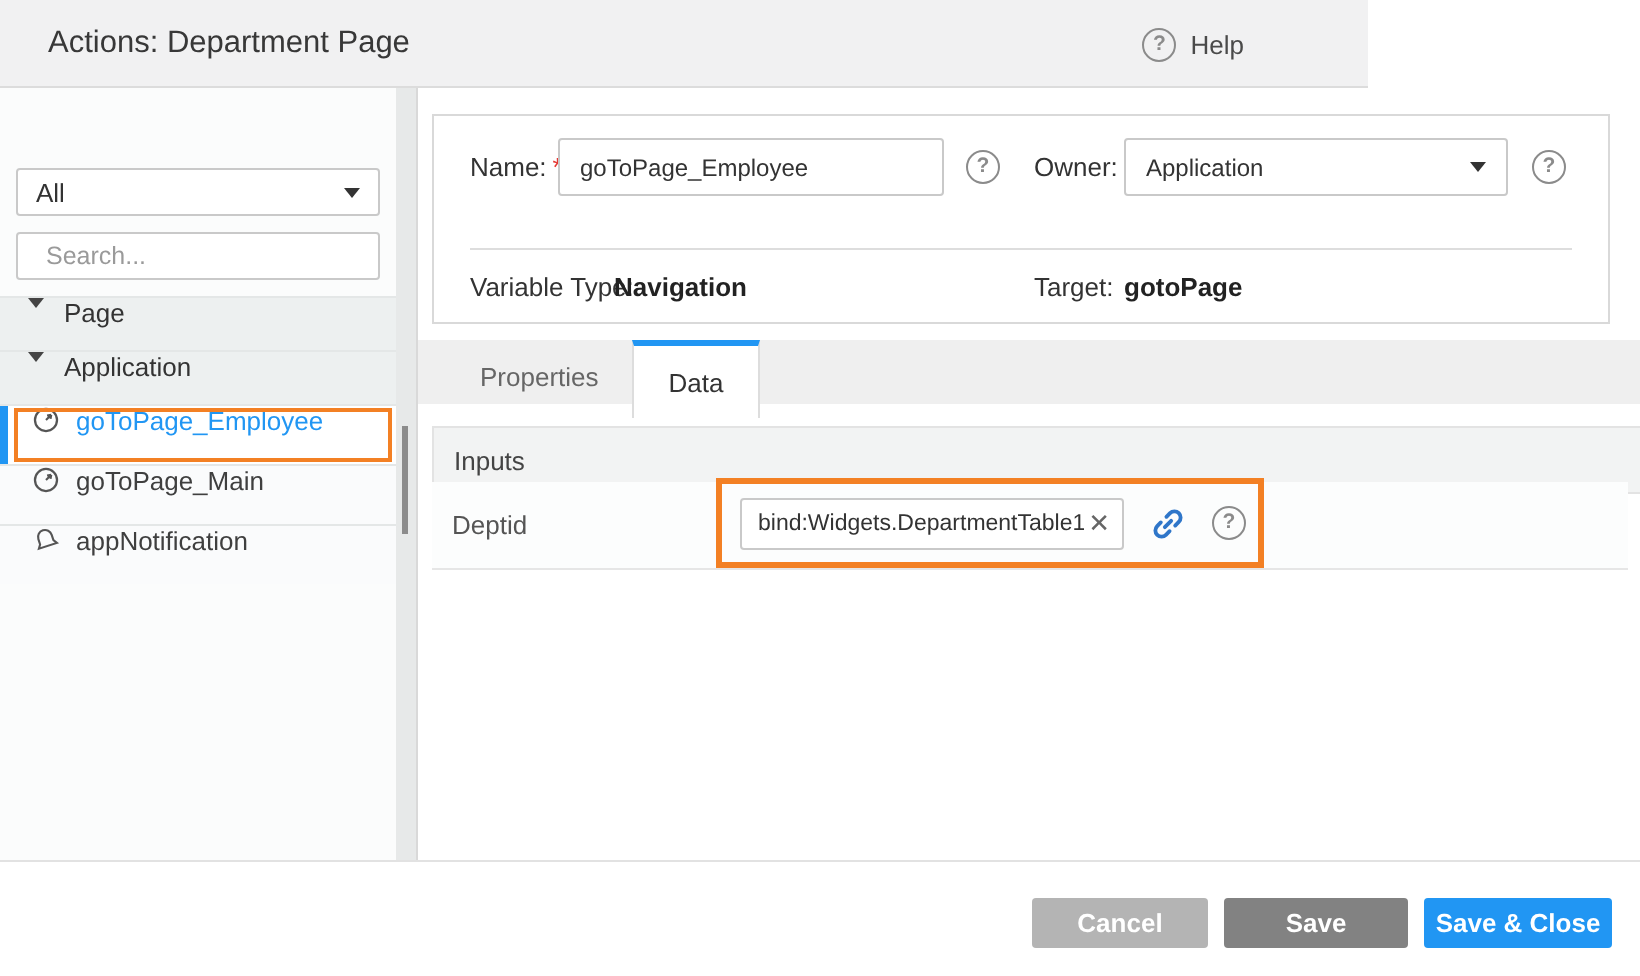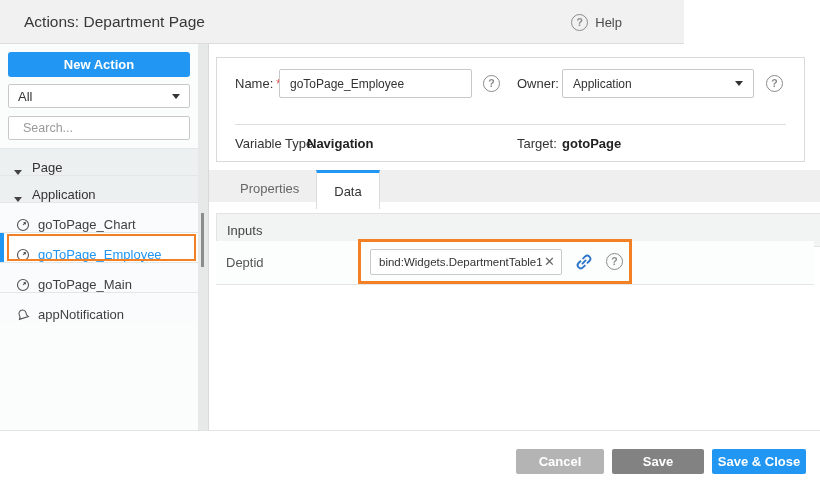--- a/index.html
+++ b/index.html
@@ -31,21 +31,21 @@
   .caret-dn { width:0; height:0; border-left:4px solid transparent; border-right:4px solid transparent;
               border-top:5px solid #333; margin-left:auto; }
   .search-box { position:absolute; left:8px; top:72px; width:182px; height:24px;
                 background:#fff; border:1px solid #c9c9c9; border-radius:2px;
                 display:flex; align-items:center; padding:0 8px; gap:6px; }
   .search-box input { border:none; outline:none; flex:1; font-size:12.5px; color:#333;
                       font-family:inherit; background:transparent; }
   .search-box input::placeholder { color:#9a9a9a; }
 
   .tree { position:absolute; left:0; top:104px; width:198px; bottom:0; }
-  .trow { position:relative; width:198px; display:flex; align-items:flex-end;
+  .trow { position:relative; width:198px; display:flex; align-items:flex-start;
           border-top:1px solid #e4e7e7; font-size:13px; }
   .trow.group { height:27px; background:#edf0f0; color:#333; padding-left:14px; gap:10px; cursor:pointer; }
   .tree-caret { width:0; height:0; border-left:4.5px solid transparent; border-right:4.5px solid transparent;
                 border-top:5.5px solid #444; }
   .trow.empty { height:27px; background:#f4f6f7; color:#4a4a4a; font-style:italic;
                 font-size:12.5px; padding-left:10px; }
   .trow.item { height:30px; background:#fafbfc; color:#3f3f3f; padding-left:16px; gap:8px; cursor:pointer; }
   .trow.item .ticon { display:inline-flex; width:14px; height:14px; flex:none; }
   .trow.item.selected { background:#fff; color:#2196f3; }
   .sel-bar { position:absolute; left:0; top:0; bottom:0; width:4px; background:#2196f3; }
@@ -127,21 +127,20 @@
 
   <div class="hdr">
     <div class="hdr-title">Actions: Department Page</div>
     <div class="hdr-help">
       <span class="qicon">?</span>
       <span class="hdr-help-label">Help</span>
     </div>
   </div>
 
   <div class="sidebar">
-    <button class="btn-new">New Action</button>
 
     <div class="sel-box sel-all">
       <span>All</span>
       <span class="caret-dn"></span>
     </div>
 
     <div class="search-box">
       <svg width="12" height="12" viewBox="0 0 14 14">
         <circle cx="6" cy="6" r="4.4" fill="none" stroke="#8e8e8e" stroke-width="1.4"></circle>
         <line x1="9.3" y1="9.3" x2="12.7" y2="12.7" stroke="#8e8e8e" stroke-width="1.4"></line>
@@ -154,29 +153,20 @@
         <span class="tree-caret"></span>
         <span>Page</span>
       </div>
 
 
       <div class="trow group">
         <span class="tree-caret"></span>
         <span>Application</span>
       </div>
 
-      <div class="trow item">
-        <span class="ticon">
-          <svg width="14" height="14" viewBox="0 0 16 16">
-              <circle cx="8" cy="8" r="6.3" fill="none" stroke="#555" stroke-width="1.3"></circle>
-              <path d="M8 8 L11 5 M11 5 L8.6 5.4 M11 5 L10.6 7.4" fill="none" stroke="#555" stroke-width="1.2"></path>
-            </svg>
-        </span>
-        <span>goToPage_Chart</span>
-      </div>
 
 
       <div class="trow item selected">
         <span class="sel-bar"></span>
         <span class="ticon">
           <svg width="14" height="14" viewBox="0 0 16 16">
               <circle cx="8" cy="8" r="6.3" fill="none" stroke="#555" stroke-width="1.3"></circle>
               <path d="M8 8 L11 5 M11 5 L8.6 5.4 M11 5 L10.6 7.4" fill="none" stroke="#555" stroke-width="1.2"></path>
             </svg>
         </span>

